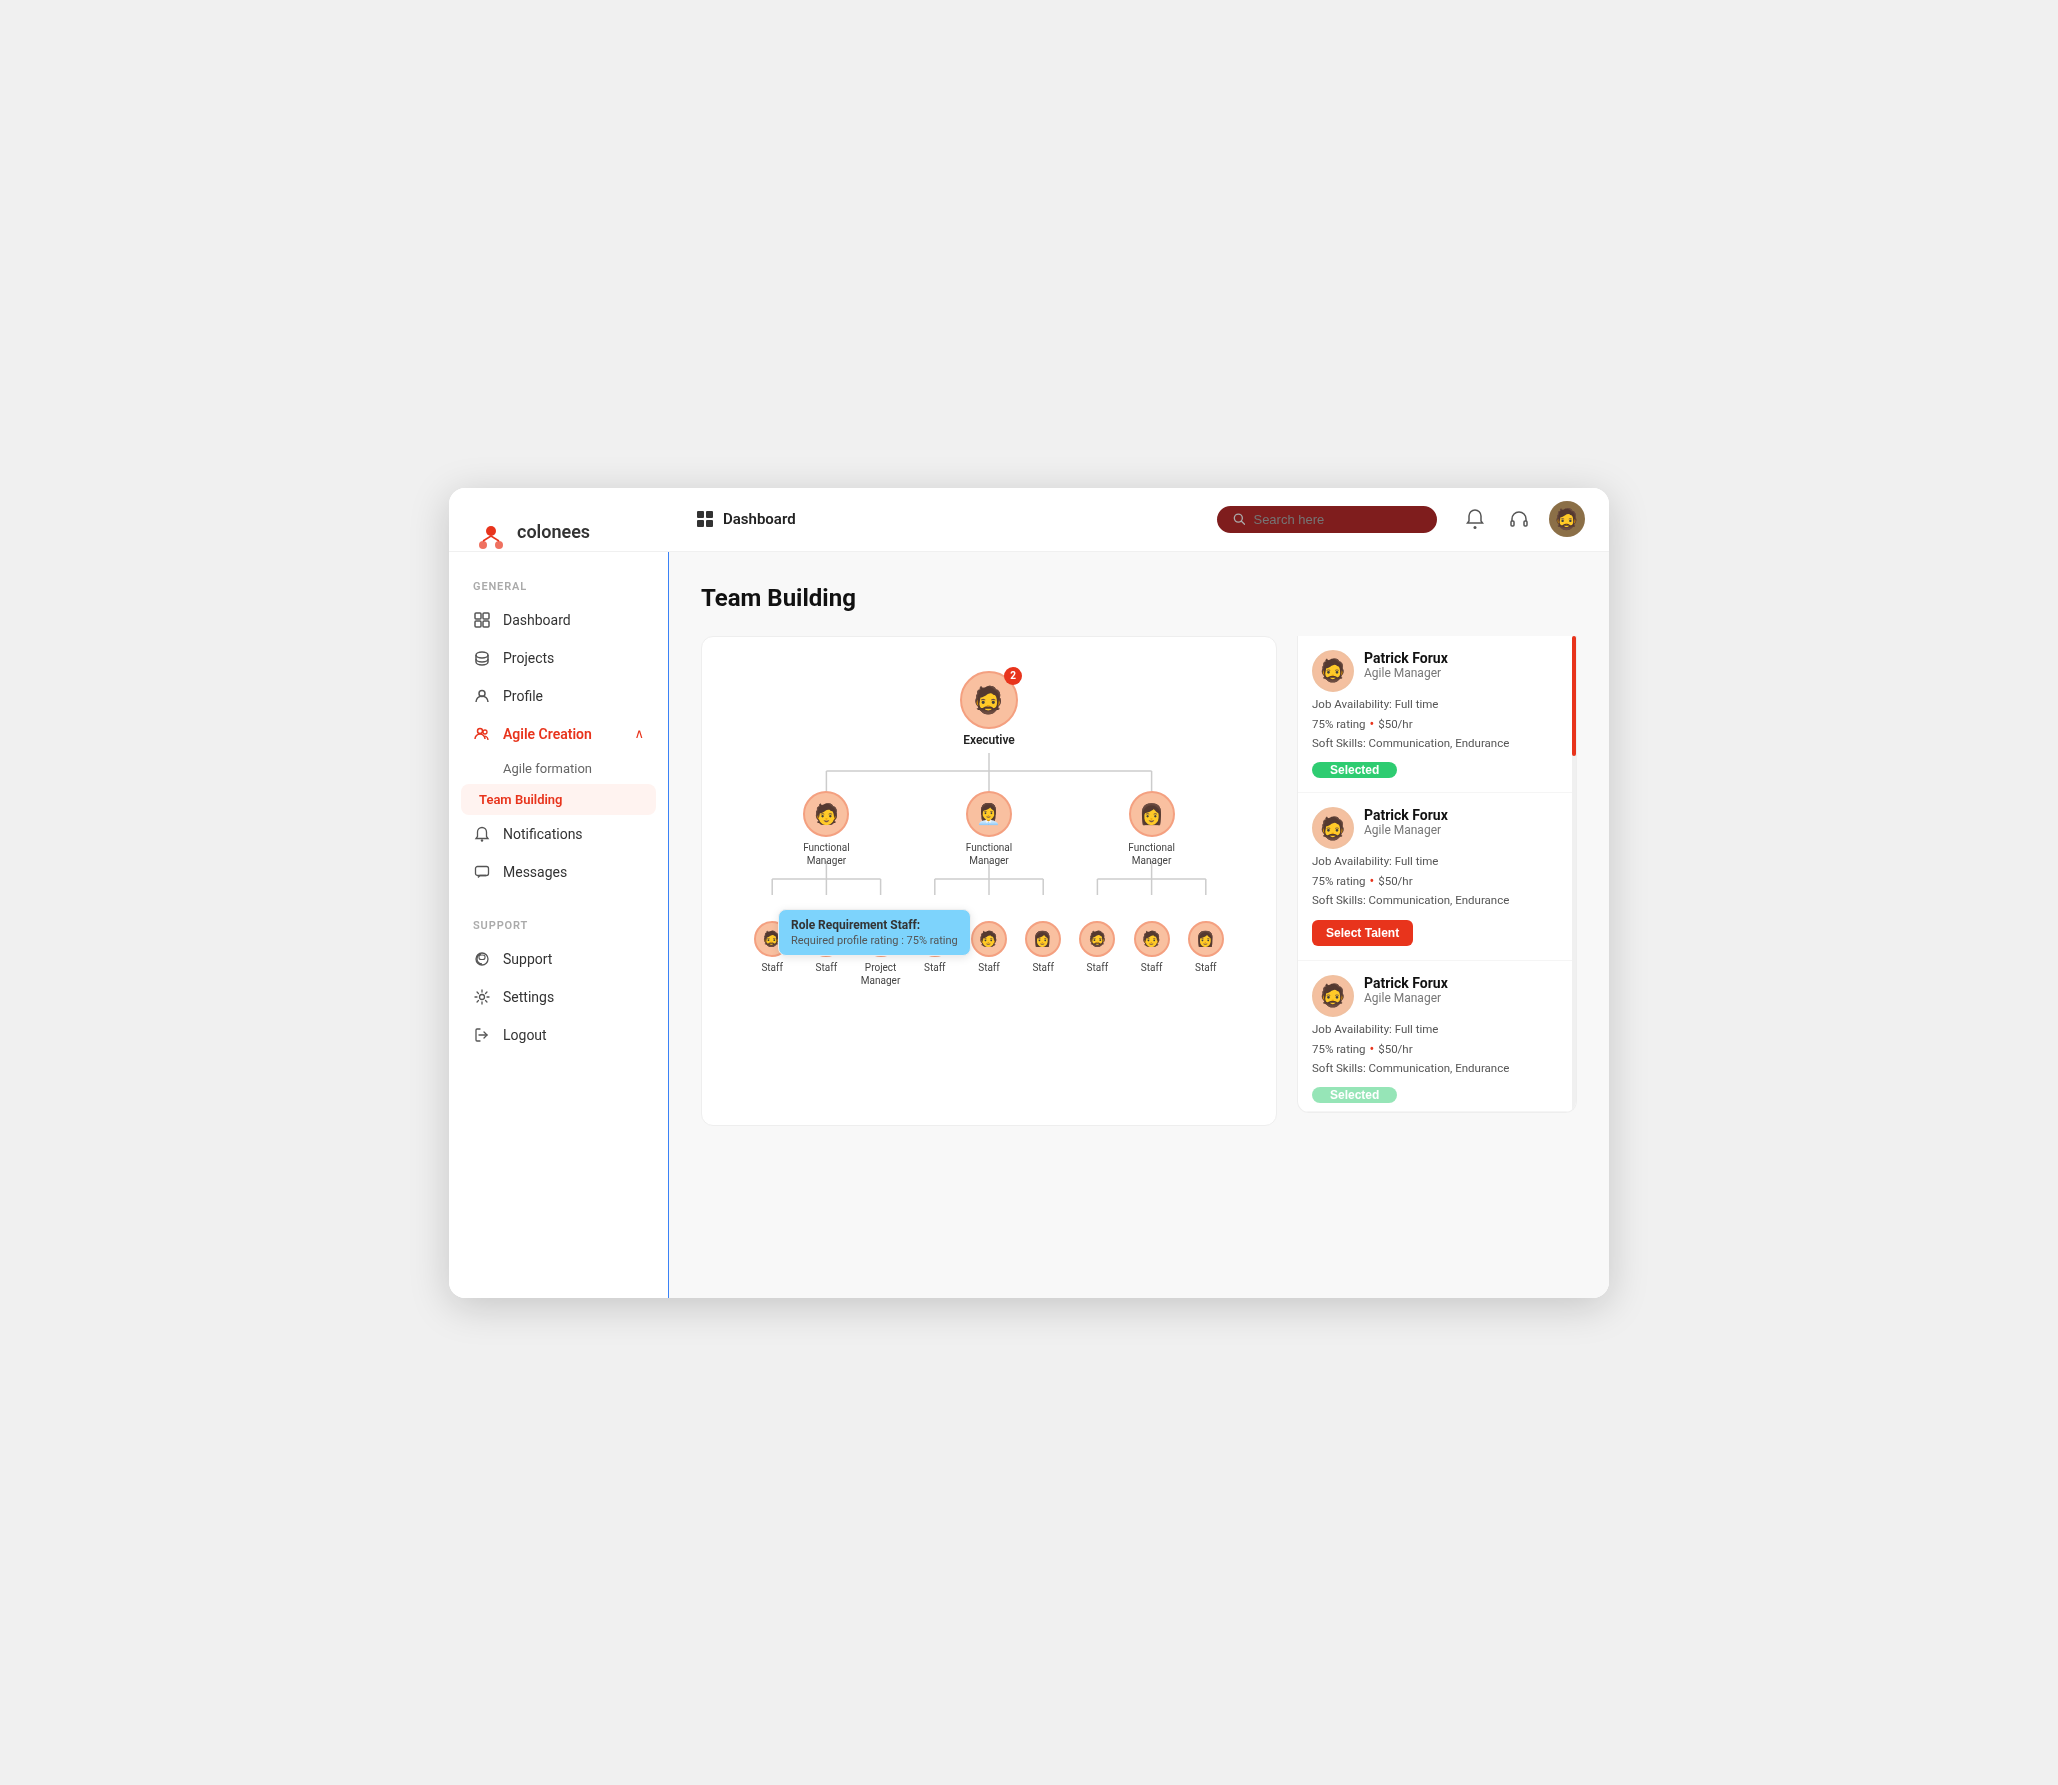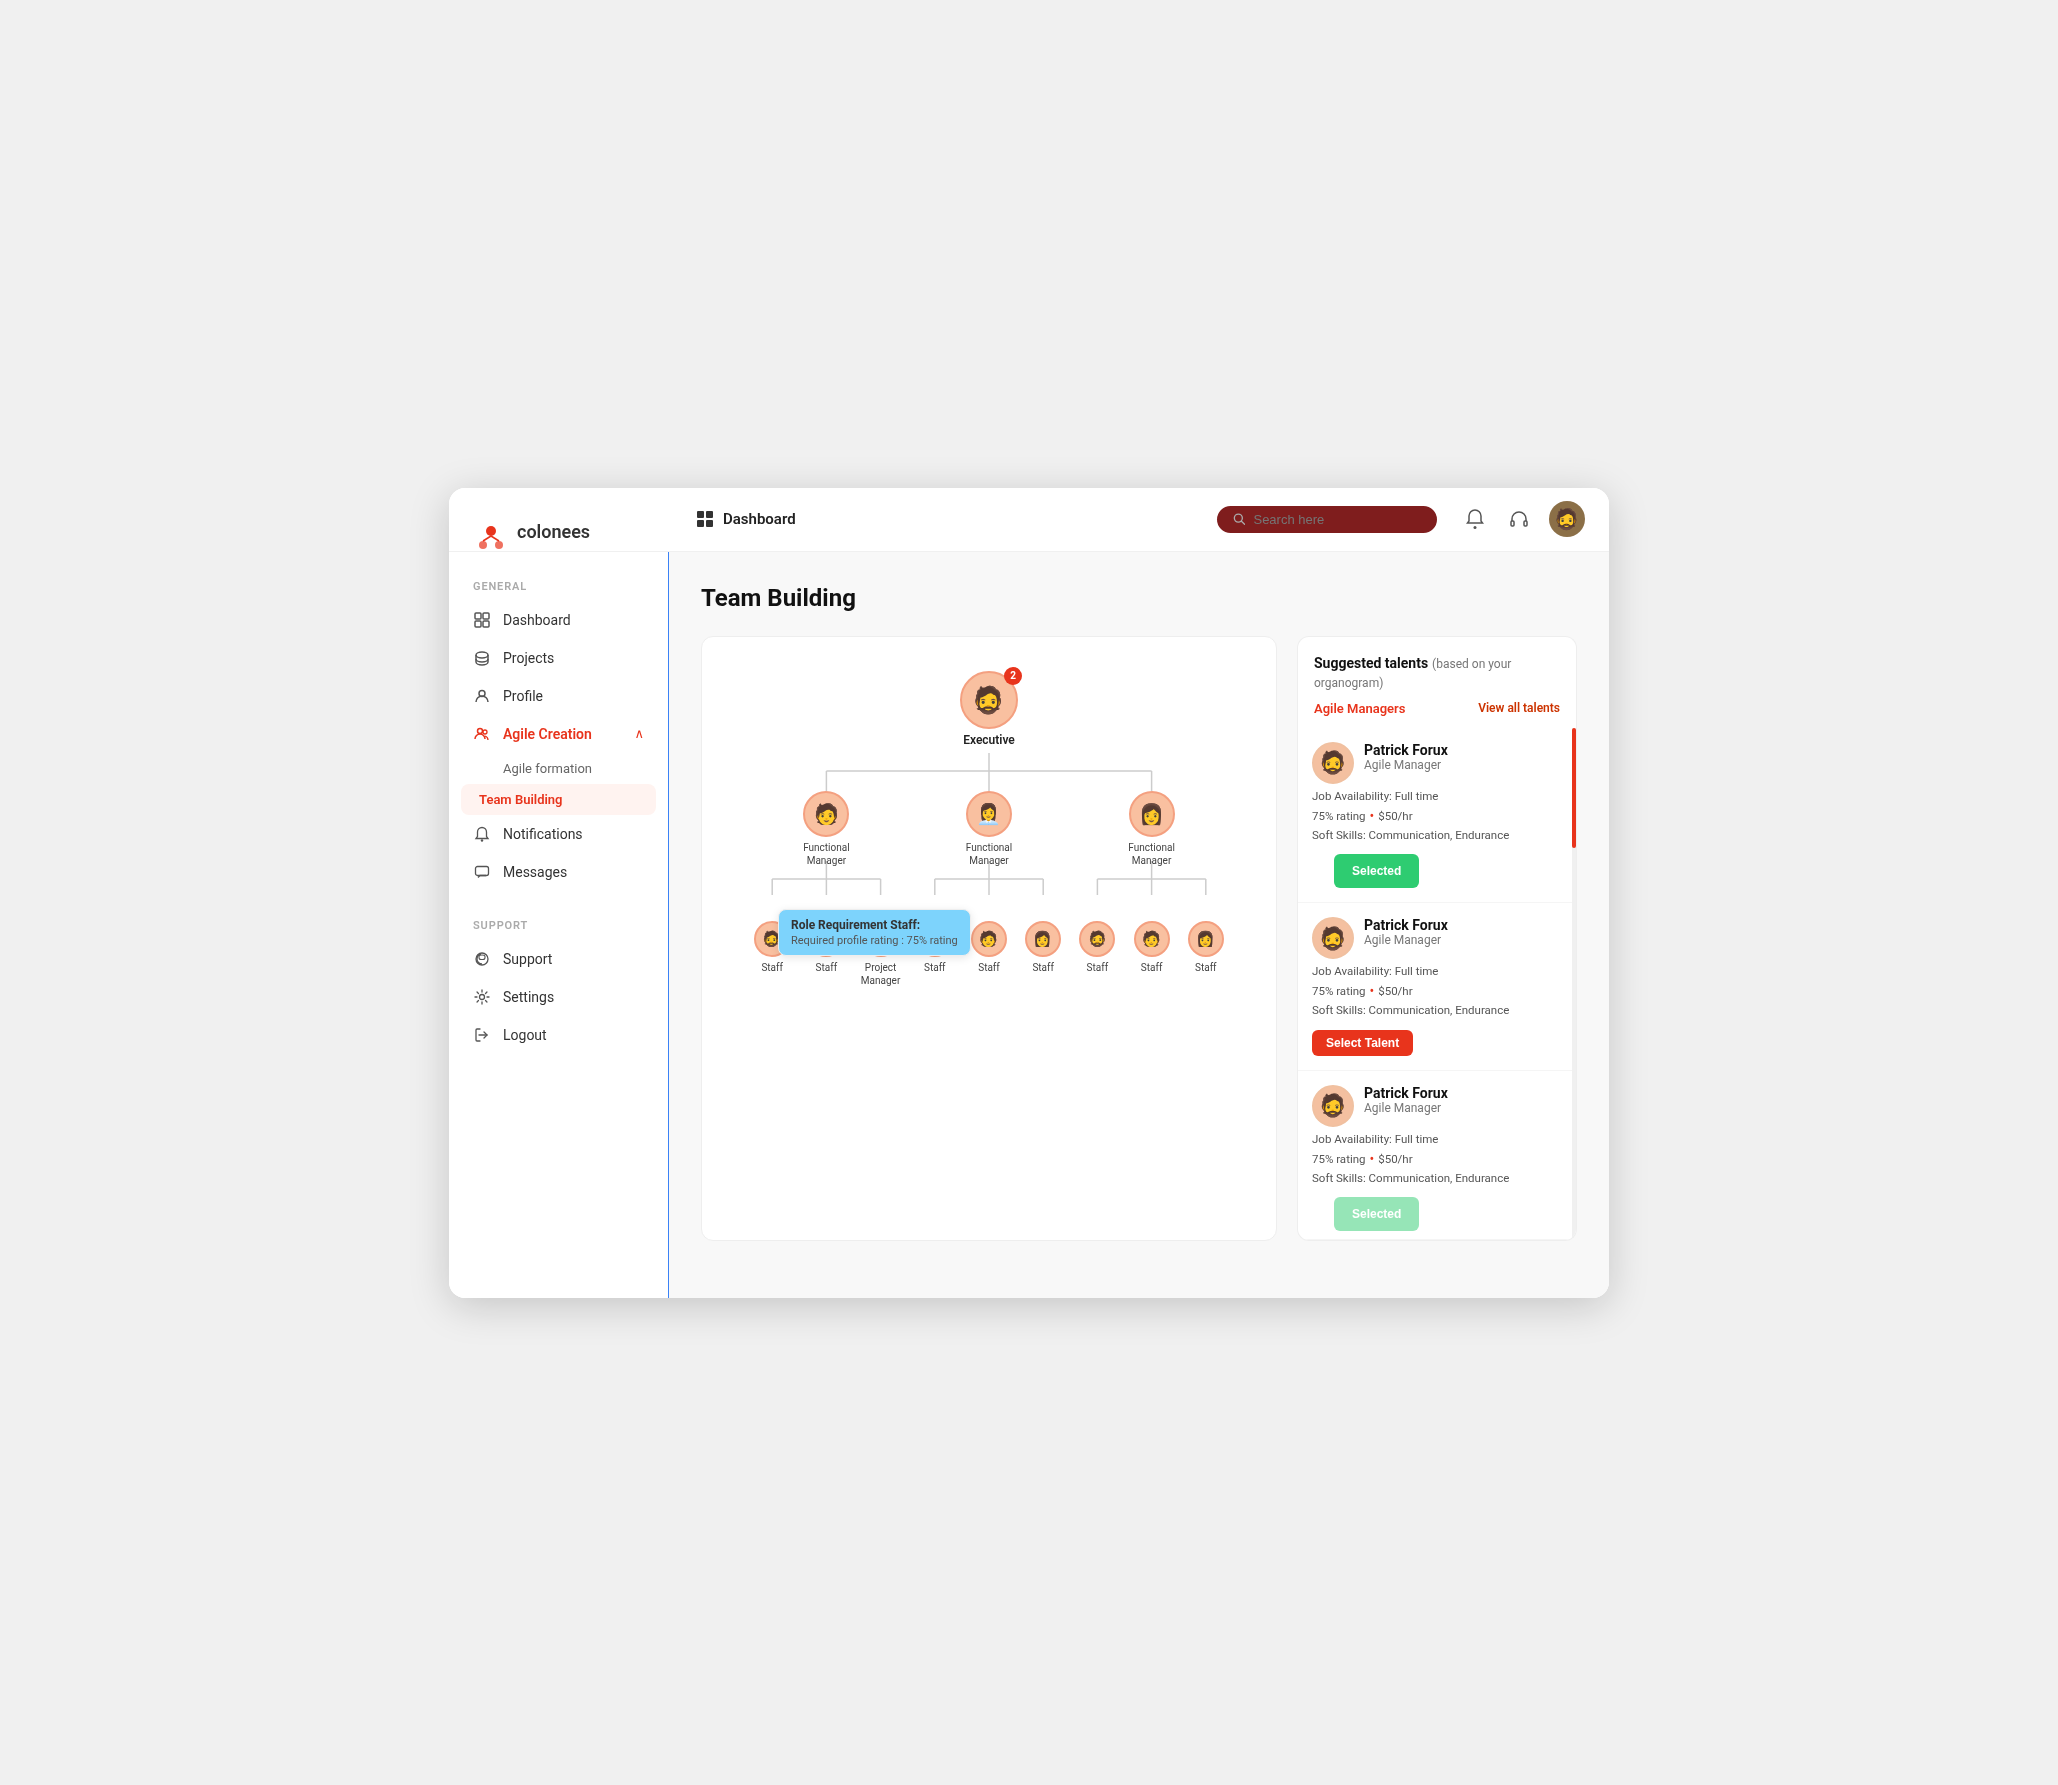--- a/index.html
+++ b/index.html
@@ -304,28 +304,27 @@
     }
     .dot-sep {
       color: #e8341c;
       font-size: 14px;
       line-height: 1;
     }
     .btn-selected {
       background: #2ecc71;
       color: #fff;
       border: none;
-      border-radius: 6px;
-      padding: 10px 18px;
+      border-radius: 12px;
+      padding: 1px 18px;
       font-size: 12px;
       font-weight: 600;
       cursor: pointer;
       margin-top: 6px;
       align-self: flex-start;
-      margin-left: 22px;
     }
     .btn-select-talent {
       background: #e8341c;
       color: #fff;
       border: none;
       border-radius: 6px;
       padding: 6px 14px;
       font-size: 12px;
       font-weight: 600;
       cursor: pointer;
@@ -693,30 +692,20 @@
               <div class="org-label">Staff</div>
             </div>
             <div style="position:absolute;left:90%;top:260px;transform:translateX(-50%);display:flex;flex-direction:column;align-items:center;">
               <div class="org-avatar-sm">👩</div>
               <div class="org-label">Staff</div>
             </div>
           </div>
         </div>
 
         <div class="talents-panel">
-          <div class="talents-header">
-            <div>
-              <span style="font-size:14px;font-weight:700;color:#111;">Suggested talents</span>
-              <span style="font-size:12px;font-weight:400;color:#777;">(based on your organogram)</span>
-            </div>
-            <div class="talents-filter-row">
-              <span class="filter-label">Agile Managers</span>
-              <span class="view-all-link">View all talents</span>
-            </div>
-          </div>
 
           <div class="talent-cards">
 
             <div class="talent-card">
               <div class="talent-top">
                 <div class="talent-avatar">🧔</div>
                 <div class="talent-info">
                   <div class="talent-name">Patrick Forux</div>
                   <div class="talent-role">Agile Manager</div>
                 </div>

